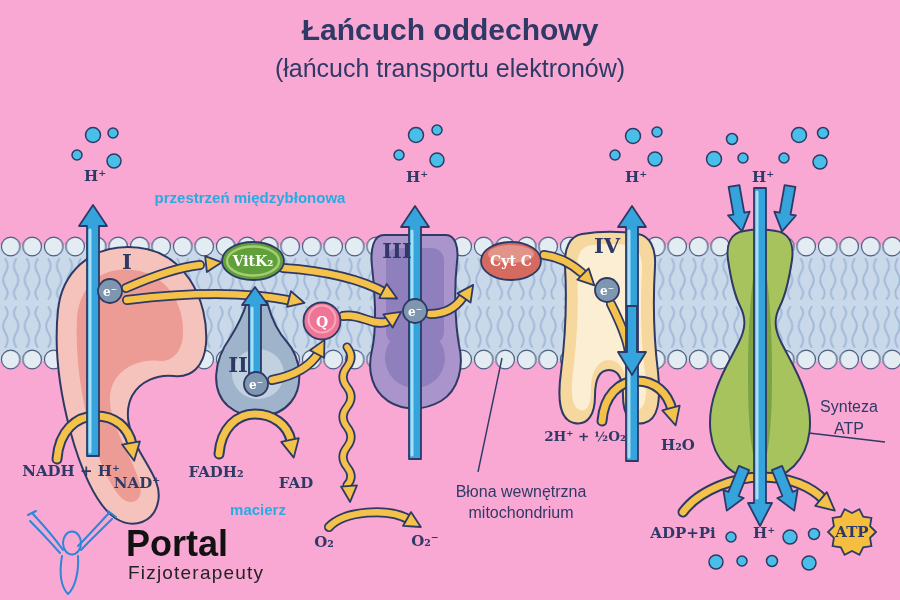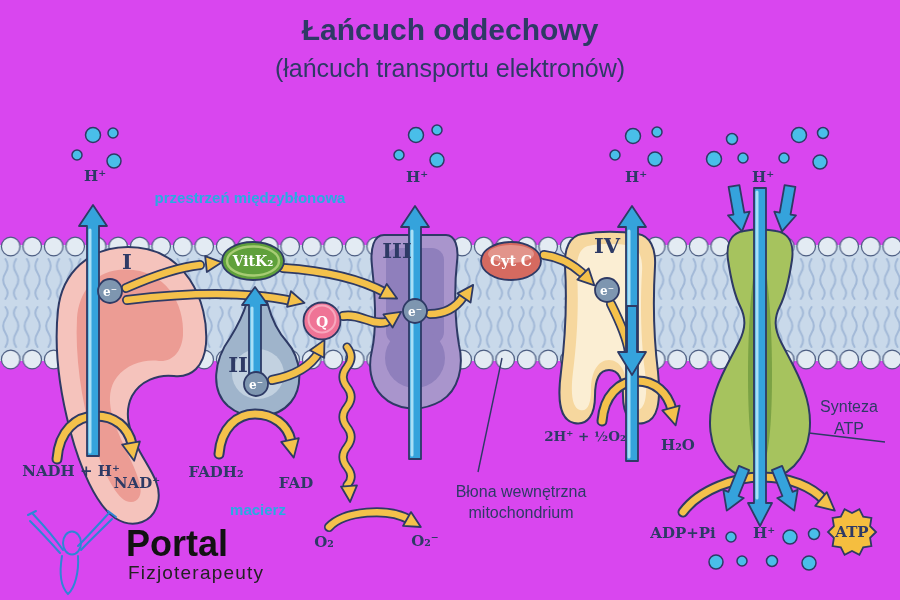--- a/index.html
+++ b/index.html
@@ -1,16 +1,16 @@
 <!DOCTYPE html>
 <html><head>
 <meta charset="utf-8">
 <style>
   html,body{margin:0;padding:0;background:#fff;}
-  #stage{position:relative;width:900px;height:600px;background:#d946ef;overflow:hidden;
+  #stage{position:relative;width:900px;height:600px;background:#f9a8d4;overflow:hidden;
          font-family:"Liberation Sans",sans-serif;}
   svg text{user-select:none;}
   .t-title {font:700 30px "Liberation Sans",sans-serif; fill:#2e3a65;}
   .t-sub   {font:400 25px "Liberation Sans",sans-serif; fill:#2e3a65;}
   .t-cyan  {font:700 15px "Liberation Sans",sans-serif; fill:#29ABE2;}
   .t-chem  {font:700 15px "DejaVu Serif",serif; fill:#2e3a65;}
   .t-chem-s{font:700 13.5px "DejaVu Serif",serif; fill:#2e3a65;}
   .t-roman {font:700 21px "DejaVu Serif",serif; fill:#2e3a65;}
   .t-white {font:700 14px "DejaVu Serif",serif; fill:#ffffff;}
   .t-e     {font:700 12px "DejaVu Serif",serif; fill:#ffffff;}

